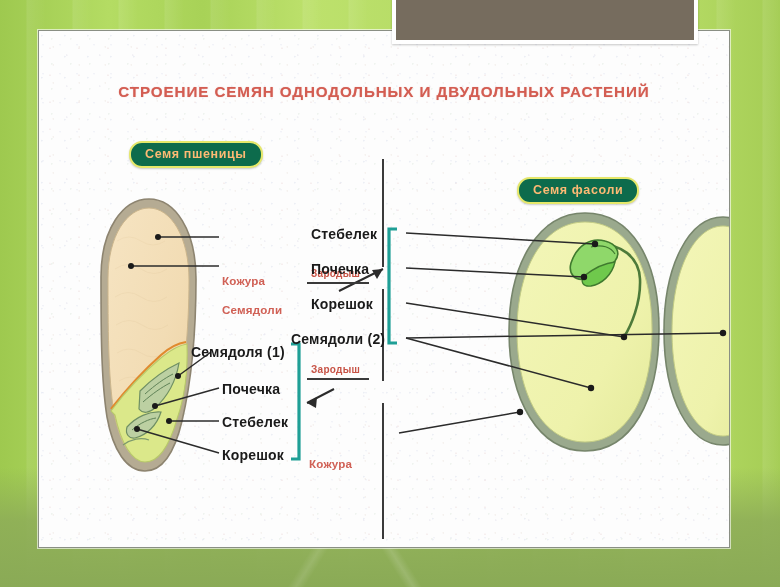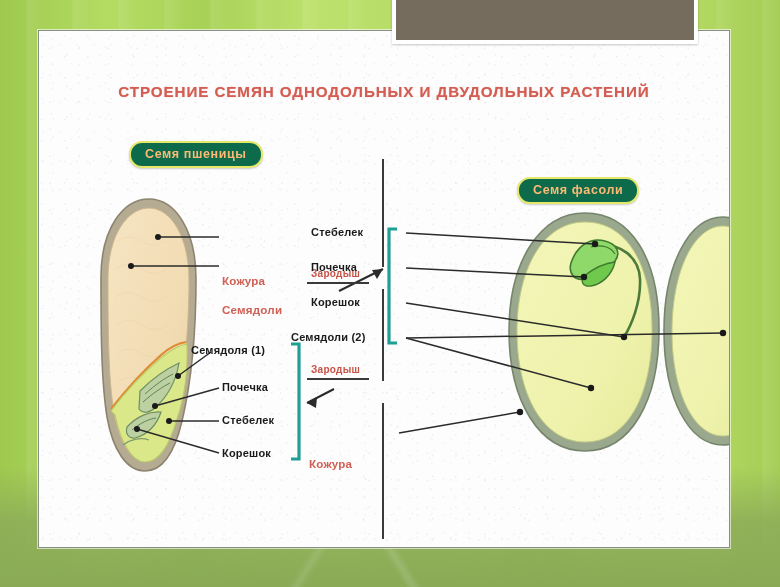--- a/index.html
+++ b/index.html
@@ -98,21 +98,21 @@
   #div-3{top:372px;height:136px;}
 
   
   .red-label{
     position:absolute;color:#c75346;font-weight:bold;font-size:10px;
     letter-spacing:.3px;white-space:nowrap;
   }
 
   
   .lbl{
-    position:absolute;color:#1a1a1a;font-weight:bold;font-size:11px;
+    position:absolute;color:#1a1a1a;font-weight:bold;font-size:14px;
     letter-spacing:.2px;white-space:nowrap;
   }
 
   
   .lbl-red{
     position:absolute;color:#d06055;font-weight:bold;font-size:11.6px;
     letter-spacing:.2px;white-space:nowrap;margin-top:44px;
   }
 
   svg.layer{position:absolute;left:0;top:0;width:690px;height:516px;overflow:visible;}

